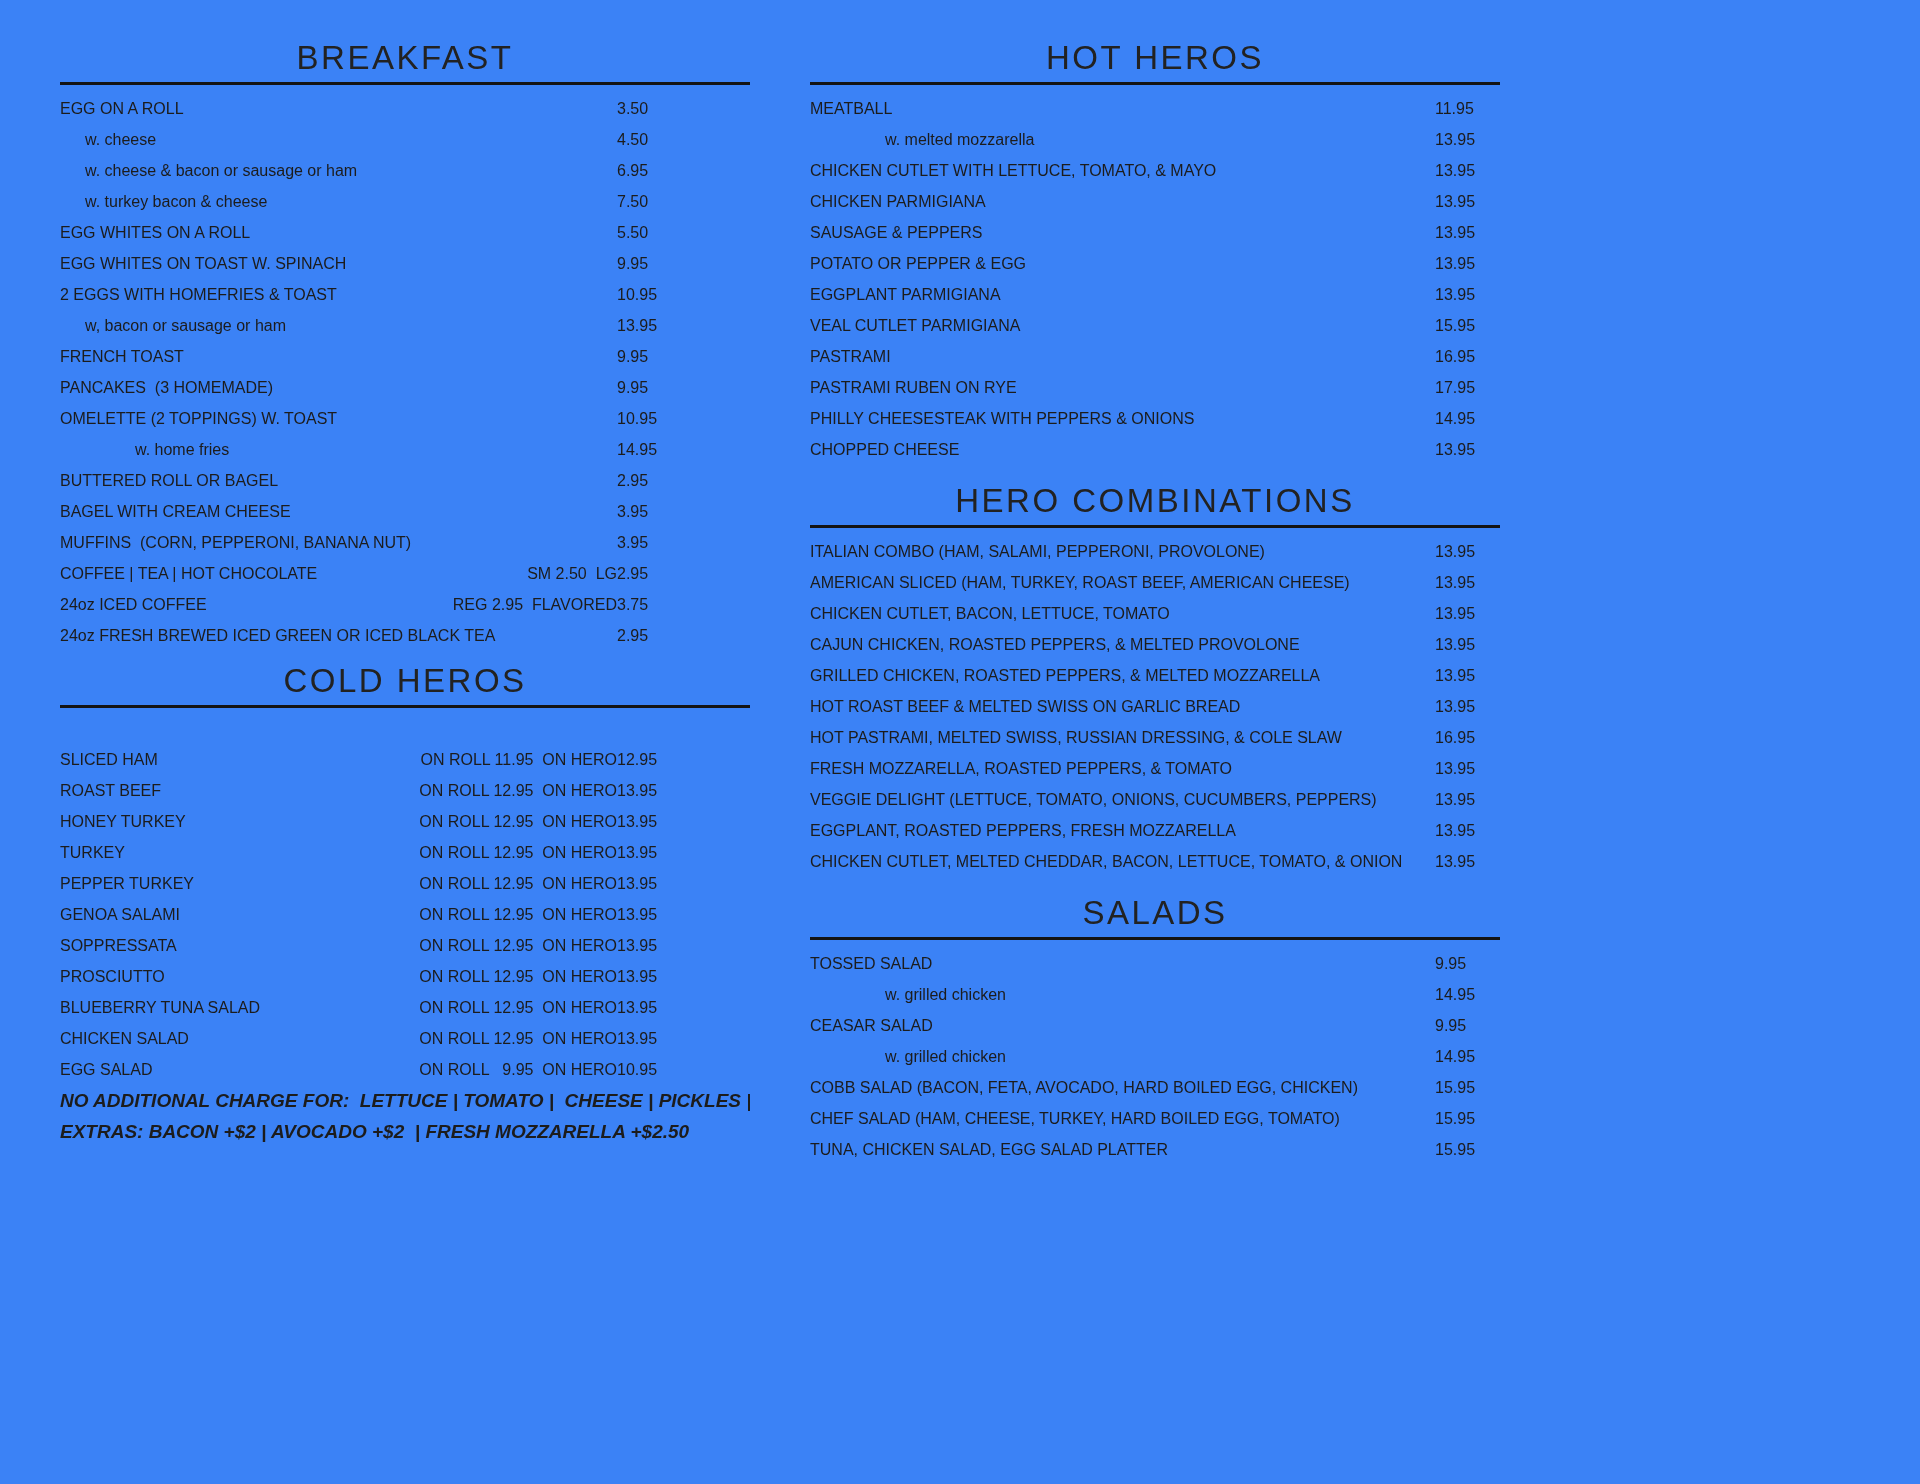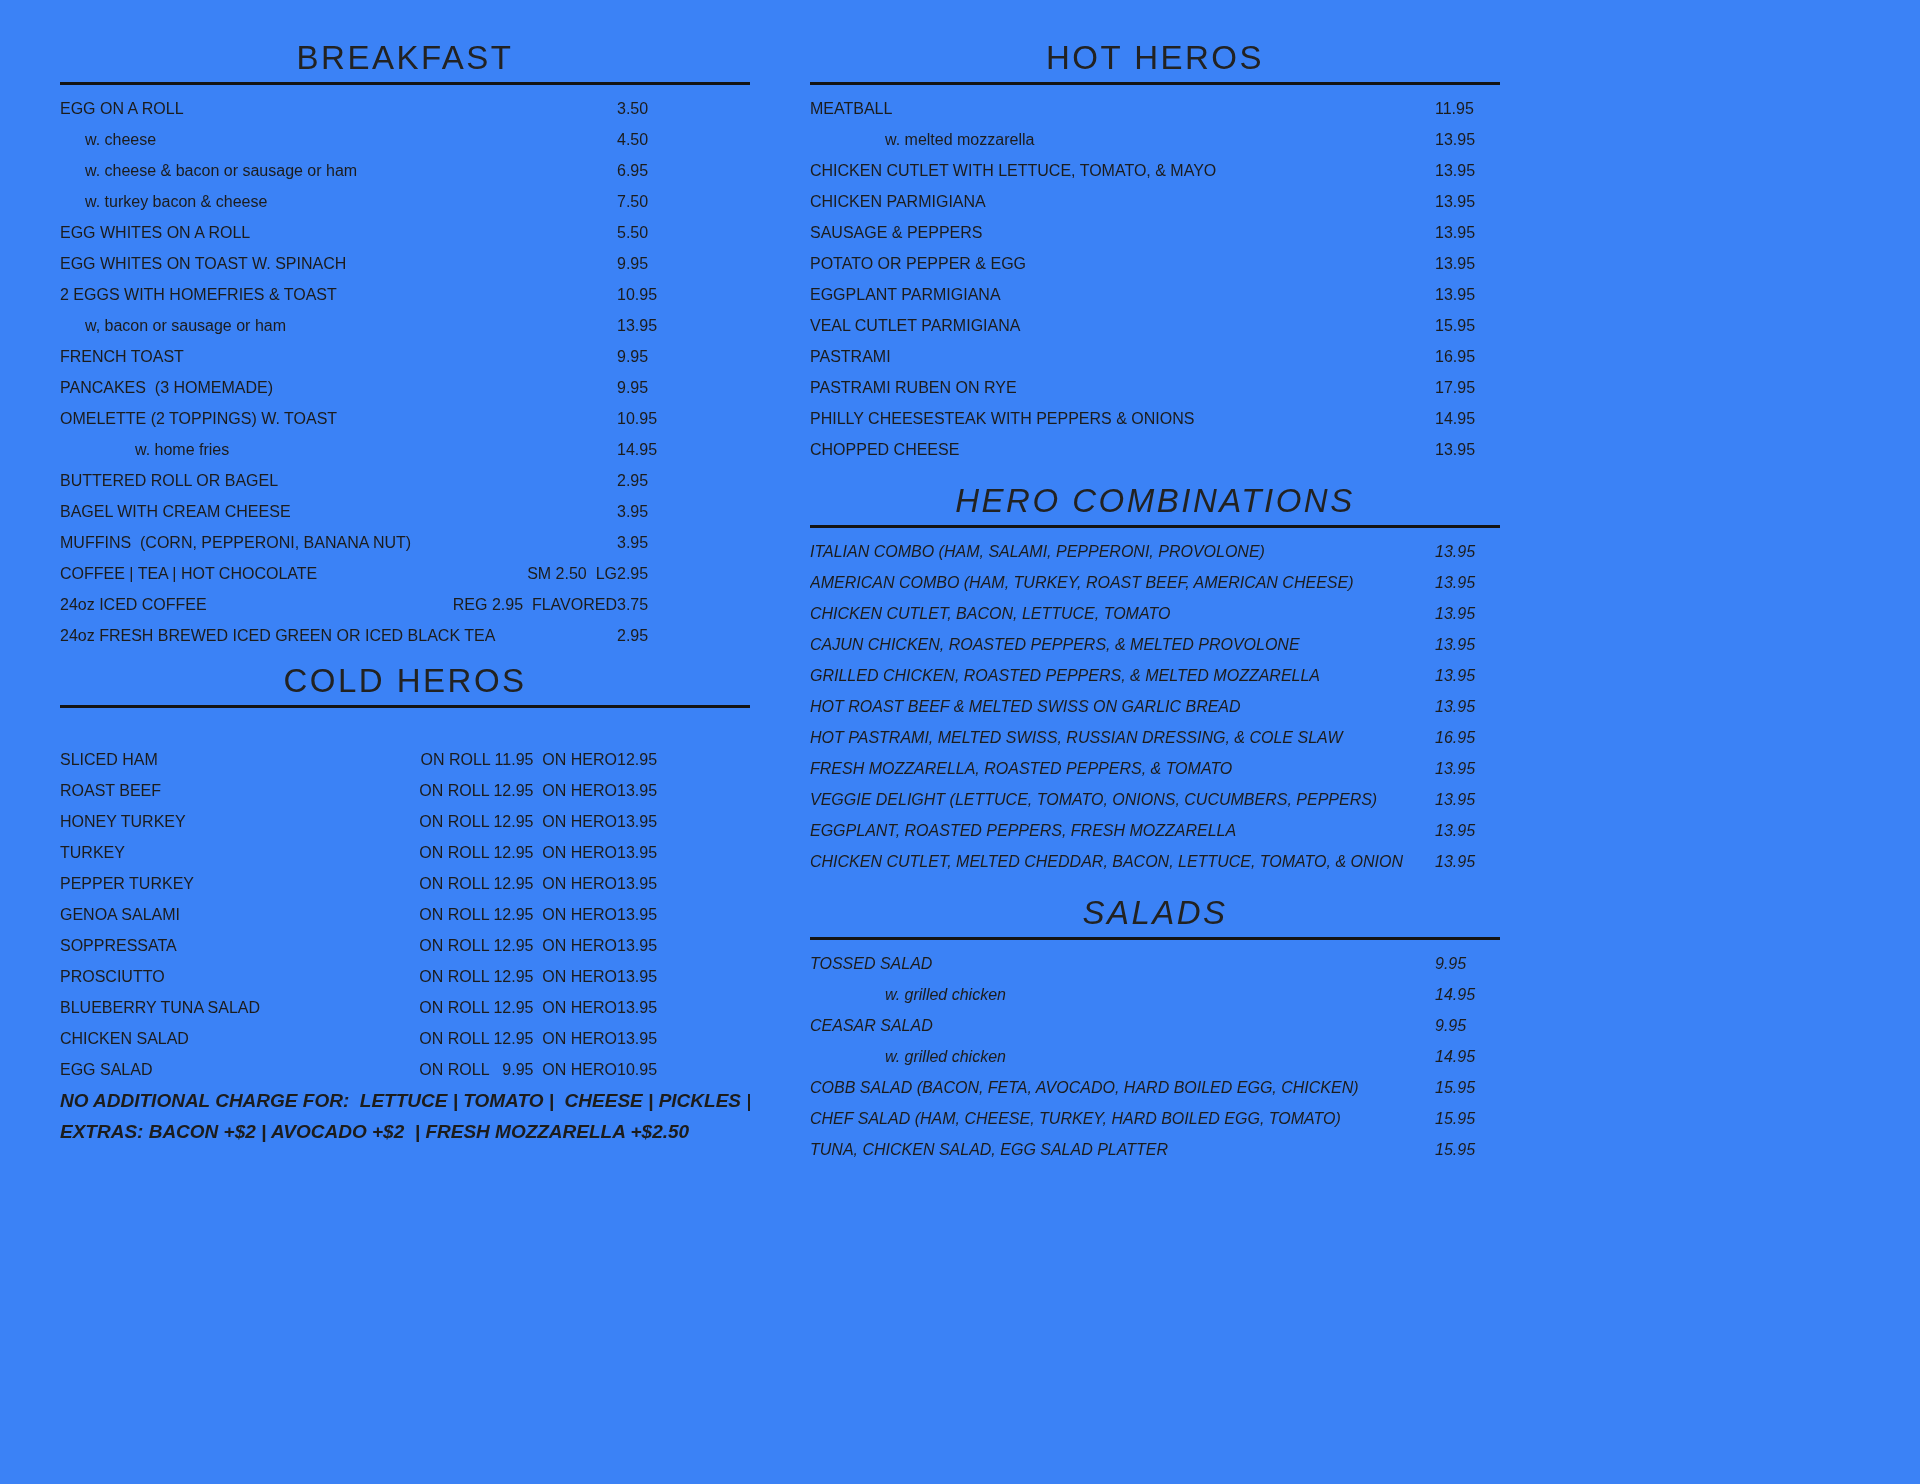--- a/index.html
+++ b/index.html
@@ -34,21 +34,21 @@
   .row .mid   { margin-right:0; }
   .row .price { min-width:48px; }
 
   .row.indent-1 .label { padding-left:25px; }
   .row.indent-2 .label { padding-left:75px; }
 
   .row.bold { font-weight:bold; font-size:19px; padding-right:0;font-style:italic; }
 
   .section-cold { margin-top:8px; }
   .section-cold .rows { margin-top:36px; }
-  .section-mid { margin-top:14px;font-style:italic; }
+  .section-mid { margin-top:14px; }
 </style>
 </head>
 <body>
 
 <div class="page">
 
   <div class="col col-left">
 
     <section class="menu-section">
       <h2 class="menu-title">BREAKFAST</h2>
@@ -260,21 +260,21 @@
 
     <section class="menu-section section-mid">
       <h2 class="menu-title">HERO COMBINATIONS</h2>
       <div class="rule"></div>
       <div class="rows">
           <div class="row">
             <span class="label">ITALIAN COMBO (HAM, SALAMI, PEPPERONI, PROVOLONE)</span>
             <span class="price">13.95</span>
           </div>
           <div class="row">
-            <span class="label">AMERICAN COMBO (HAM, TURKEY, ROAST BEEF, AMERICAN CHEESE)</span>
+            <span class="label">AMERICAN SLICED (HAM, TURKEY, ROAST BEEF, AMERICAN CHEESE)</span>
             <span class="price">13.95</span>
           </div>
           <div class="row">
             <span class="label">CHICKEN CUTLET, BACON, LETTUCE, TOMATO</span>
             <span class="price">13.95</span>
           </div>
           <div class="row">
             <span class="label">CAJUN CHICKEN, ROASTED PEPPERS, &amp; MELTED PROVOLONE</span>
             <span class="price">13.95</span>
           </div>

